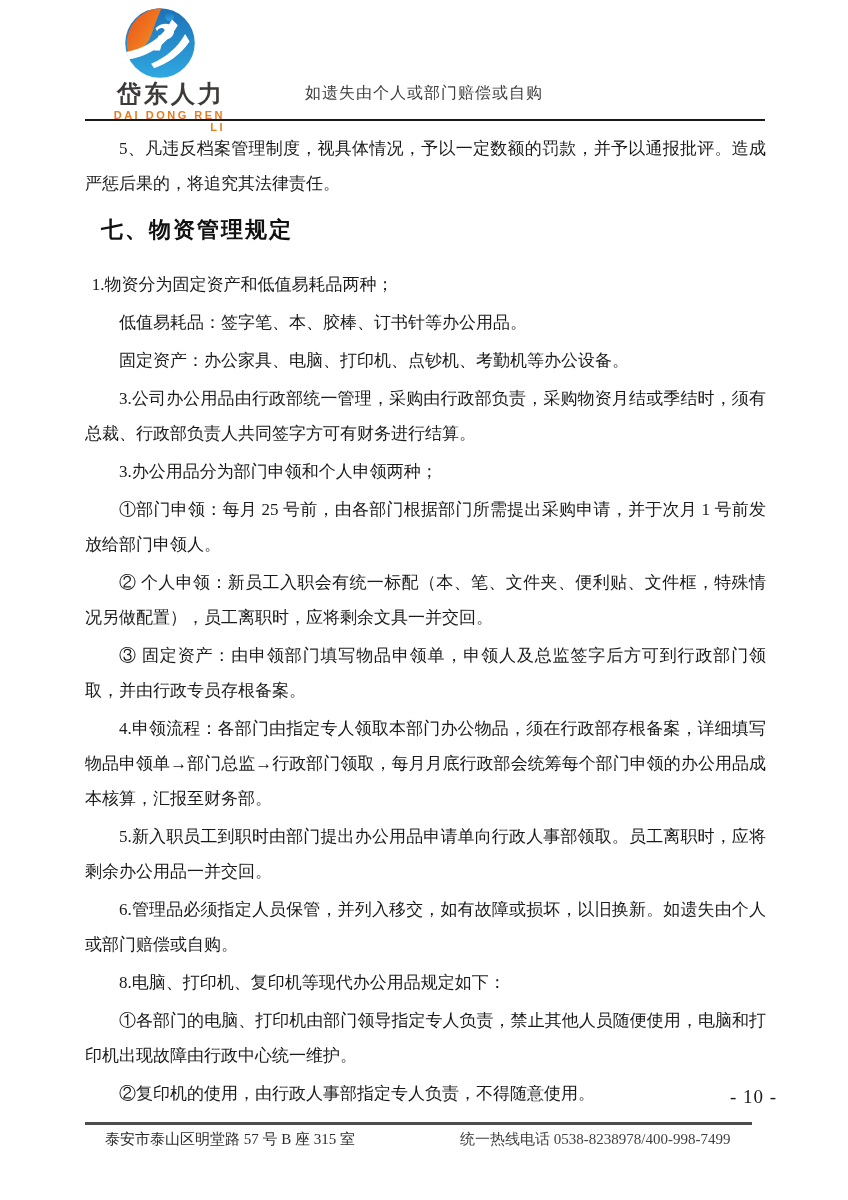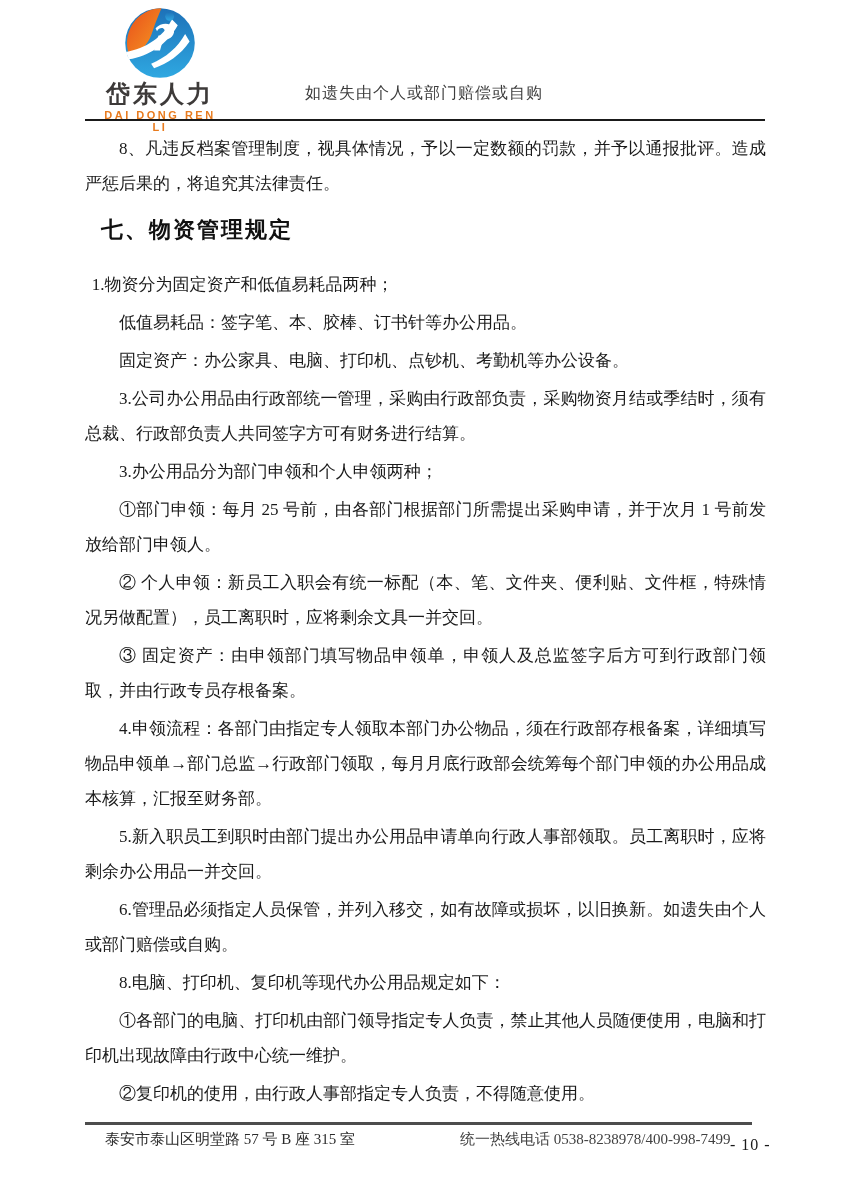--- a/index.html
+++ b/index.html
@@ -14,21 +14,21 @@
     overflow: hidden;
     margin: 0 auto;
   }
 
   
   .logo-block {
     position: absolute;
     left: 95px;
     top: 6px;
     width: 130px;
-    text-align: center;
+    text-align: right;
   }
   .logo-mark { display: block; margin: 0 auto; width: 74px; height: 74px; }
   .logo-cn {
     display: block;
     font-size: 24px;
     font-weight: bold;
     color: #3d3a39;
     letter-spacing: 3px;
     line-height: 1.1;
     margin-top: 1px;
@@ -104,22 +104,22 @@
   .footer-hotline {
     position: absolute;
     left: 460px;
     top: 1130px;
     font-size: 15px;
     color: #404040;
   }
   .page-number {
     position: absolute;
     left: 730px;
-    top: 1136px;
-    font-size: 16px;
+    top: 1086px;
+    font-size: 19px;
     color: #1a1a1a;
     letter-spacing: 1px;
   }
 </style>
 </head>
 <body>
 
 <div class="page">
 
   <div class="logo-block">
@@ -142,21 +142,21 @@
       <circle cx="63" cy="14" r="6" fill="url(#gBlue)"></circle>
     </svg>
     <span class="logo-cn">岱东人力</span>
     <span class="logo-en">DAI DONG REN LI</span>
   </div>
 
   <div class="company-name">如遗失由个人或部门赔偿或自购</div>
   <div class="header-rule"></div>
 
   <div class="content">
-    <p class="indent">8、凡违反档案管理制度，视具体情况，予以一定数额的罚款，并予以通报批评。造成严惩后果的，将追究其法律责任。</p>
+    <p class="indent">5、凡违反档案管理制度，视具体情况，予以一定数额的罚款，并予以通报批评。造成严惩后果的，将追究其法律责任。</p>
     <h2 class="section-heading">七、物资管理规定</h2>
     <p class="indent-sm">1.物资分为固定资产和低值易耗品两种；</p>
     <p class="indent">低值易耗品：签字笔、本、胶棒、订书针等办公用品。</p>
     <p class="indent">固定资产：办公家具、电脑、打印机、点钞机、考勤机等办公设备。</p>
     <p class="indent">3.公司办公用品由行政部统一管理，采购由行政部负责，采购物资月结或季结时，须有总裁、行政部负责人共同签字方可有财务进行结算。</p>
     <p class="indent">3.办公用品分为部门申领和个人申领两种；</p>
     <p class="indent">①部门申领：每月 25 号前，由各部门根据部门所需提出采购申请，并于次月 1 号前发放给部门申领人。</p>
     <p class="indent">② 个人申领：新员工入职会有统一标配（本、笔、文件夹、便利贴、文件框，特殊情况另做配置），员工离职时，应将剩余文具一并交回。</p>
     <p class="indent">③ 固定资产：由申领部门填写物品申领单，申领人及总监签字后方可到行政部门领取，并由行政专员存根备案。</p>
     <p class="indent">4.申领流程：各部门由指定专人领取本部门办公物品，须在行政部存根备案，详细填写物品申领单→部门总监→行政部门领取，每月月底行政部会统筹每个部门申领的办公用品成本核算，汇报至财务部。</p>

